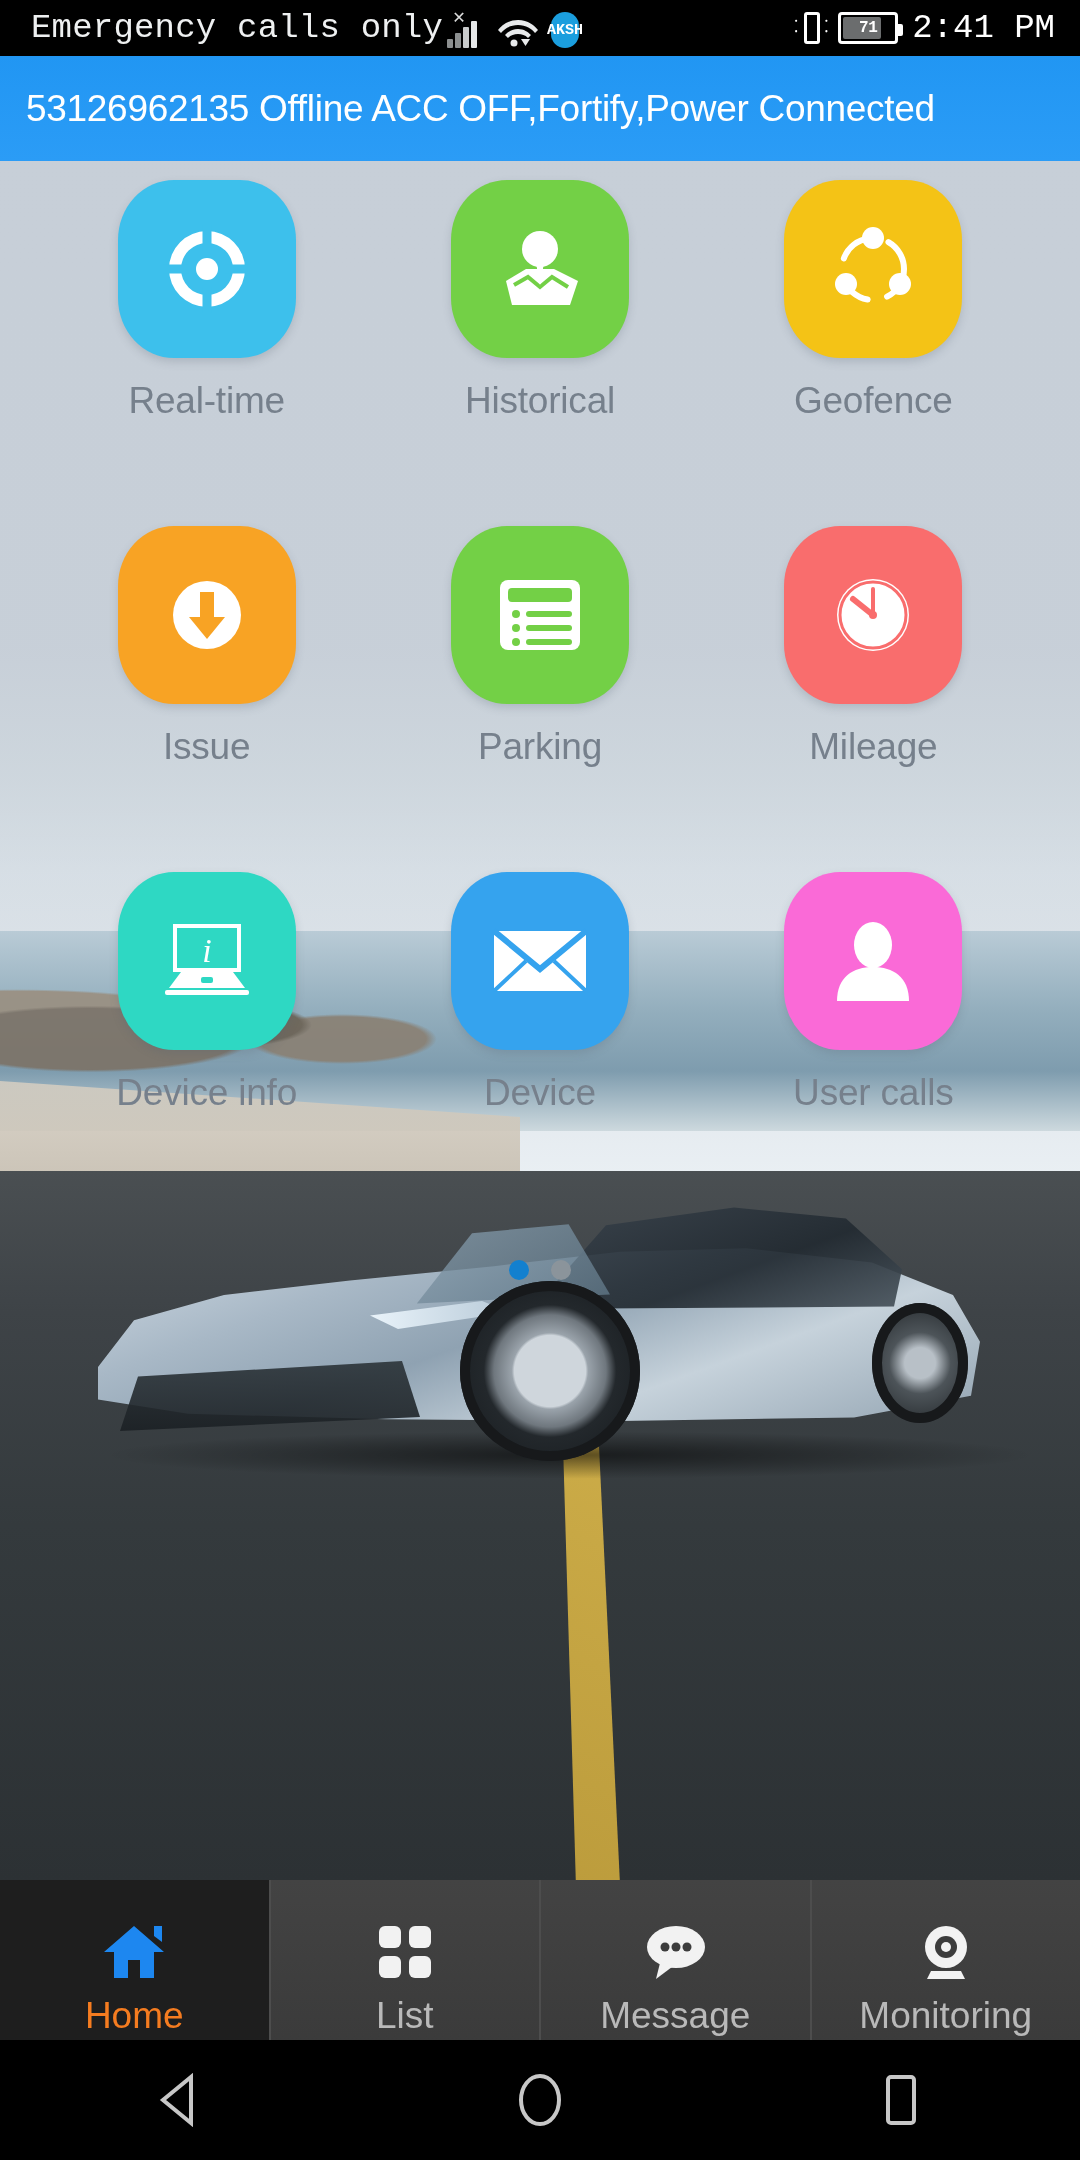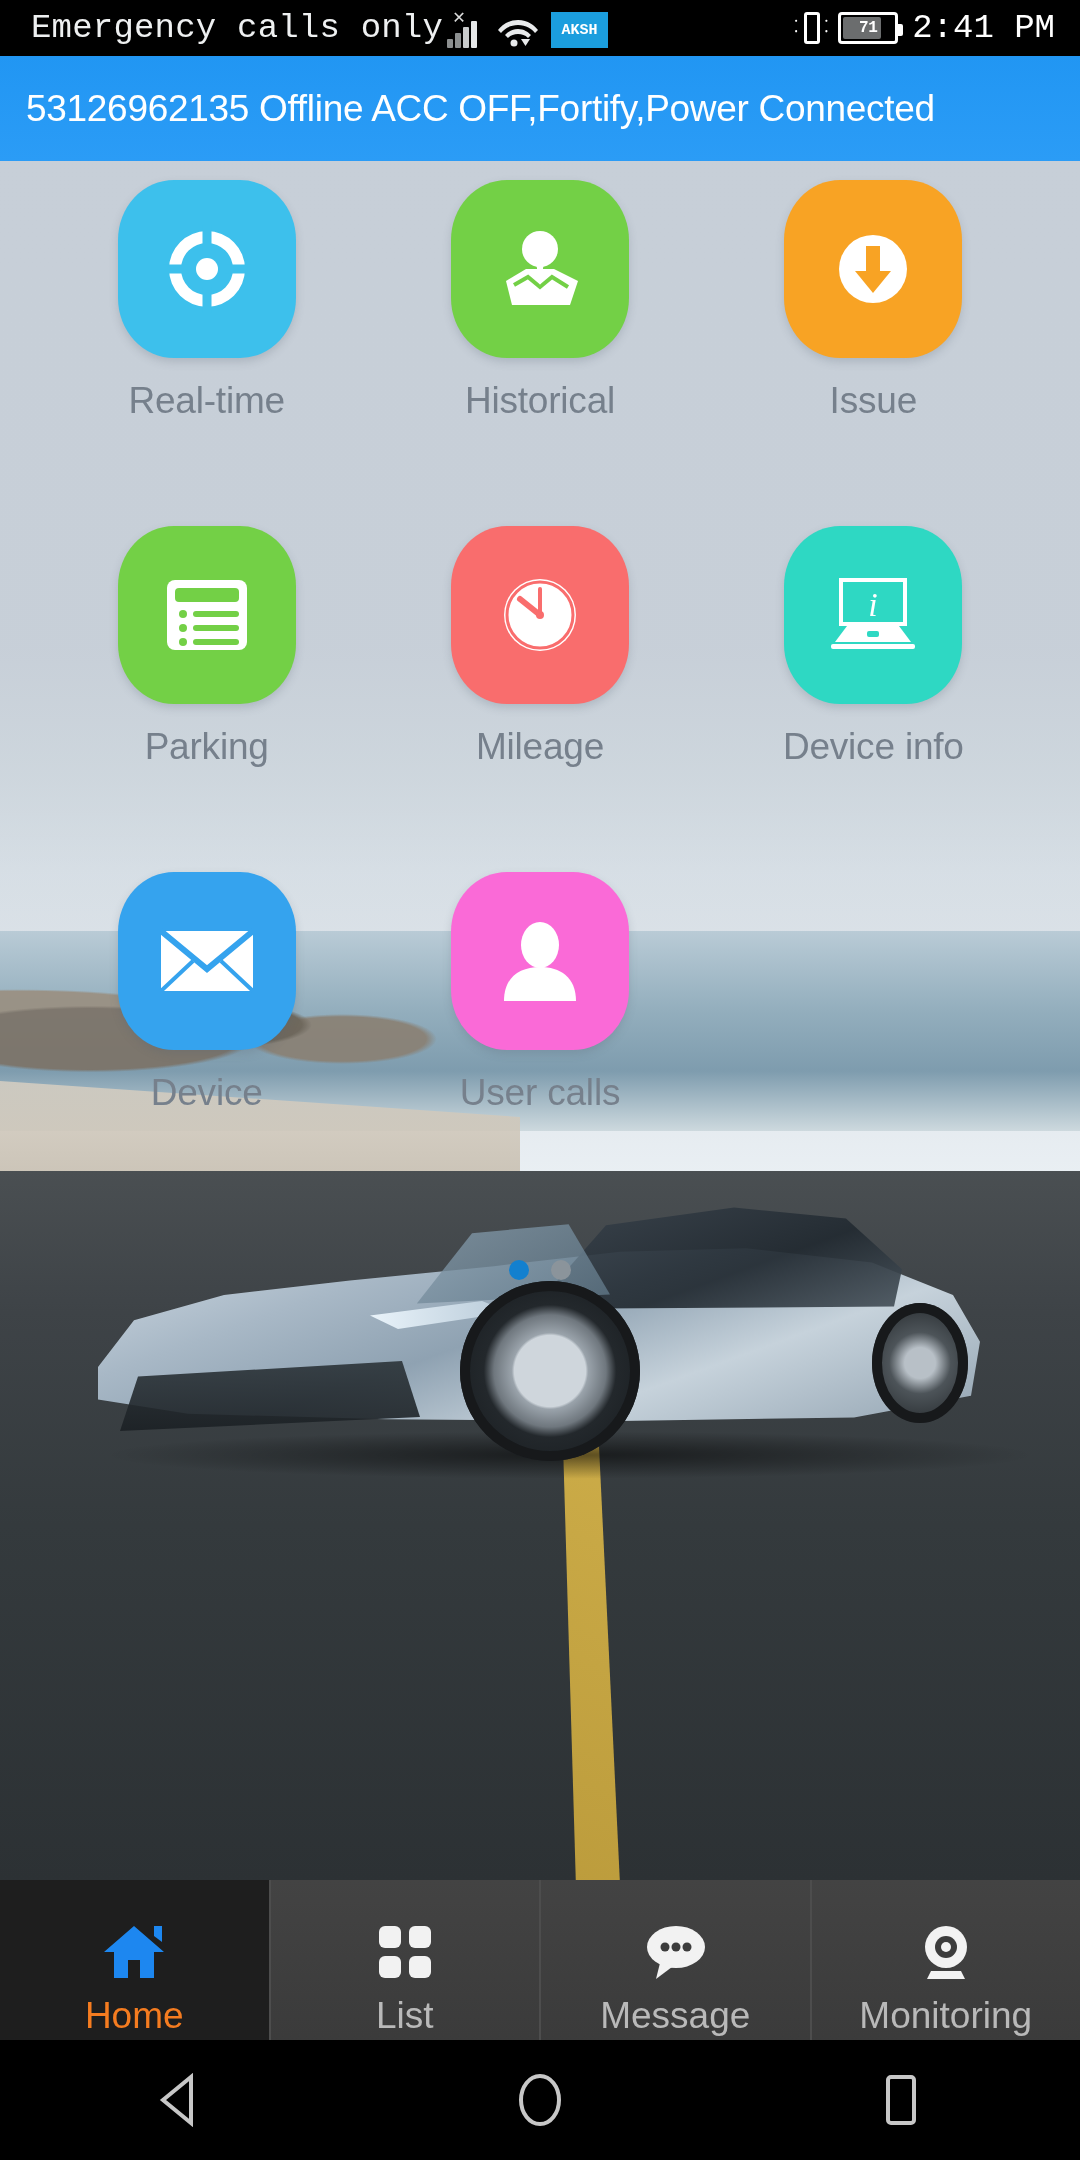--- a/index.html
+++ b/index.html
@@ -24,23 +24,23 @@
   .sb-text { font-size:34px; letter-spacing:0.2px; line-height:40px; color:#eef0f1; }
   .sb-sigwrap { position:relative; width:40px; height:38px; display:flex; align-items:flex-end; gap:2px; }
   .sb-x { position:absolute; top:-2px; left:6px; font-size:20px; line-height:20px; color:#d9dada; }
   .sb-bar { width:6px; background:#8c8f90; border-radius:1px; }
   .sb-bar.b1 { height:9px; }
   .sb-bar.b2 { height:15px; background:#8c8f90; }
   .sb-bar.b3 { height:21px; background:#c9cbcc; }
   .sb-bar.b4 { height:27px; background:#e6e8e9; }
   .sb-wifi { position:relative; width:42px; height:34px; margin-left:6px; }
   .sb-badge {
-    margin-left:8px; width:57px; height:36px; background:#1b9ede;
+    margin-left:8px; width:28px; height:36px; background:#1b9ede;
     color:#fff; font-size:15px; font-weight:bold; letter-spacing:0;
-    display:flex; align-items:center; justify-content:center;
+    display:flex; align-items:center; justify-content:center;border-radius:15px;
   }
   .sb-right { margin-left:auto; display:flex; align-items:center; padding-right:26px; gap:14px; }
   .sb-vib { width:26px; height:38px; position:relative; }
   .sb-vib .body { position:absolute; left:6px; top:3px; width:16px; height:32px; border:3px solid #fff; border-radius:3px; }
   .sb-vib .wL, .sb-vib .wR { position:absolute; top:10px; font-size:17px; color:#fff; line-height:17px; }
   .sb-vib .wL { left:-4px; } .sb-vib .wR { right:-4px; }
   .sb-batt { position:relative; width:60px; height:32px; border:3px solid #fff; border-radius:4px; display:flex; align-items:center; justify-content:center; }
   .sb-batt .fill { position:absolute; left:2px; top:2px; bottom:2px; background:#6b6d6e; border-radius:2px; }
   .sb-batt .num { position:relative; font-size:16px; color:#fff; font-weight:bold; z-index:2; letter-spacing:-0.5px; }
   .sb-batt .nub { position:absolute; right:-8px; top:9px; width:5px; height:12px; background:#fff; border-radius:0 2px 2px 0; }
@@ -248,20 +248,31 @@
         <svg width="96" height="92" viewBox="0 0 96 92">
           <path d="M14 58 L34 46 L62 46 L86 58 L78 82 L20 82 Z" fill="#fff"></path>
           <path d="M22 62 L36 54 L48 64 L60 54 L76 64" stroke="#73d046" stroke-width="4" fill="none"></path>
           <circle cx="48" cy="26" r="18" fill="#fff"></circle>
           <path d="M44 40 L52 40 L48 62 Z" fill="#fff"></path>
         </svg>
       </div>
       <div class="label">Historical</div>
     </div>
 
+    <div class="cell">
+      <div class="tile sq" style="background:#f4c316">
+        <svg width="86" height="86" viewBox="0 0 86 86">
+          <circle cx="43" cy="43" r="31" fill="none" stroke="#fff" stroke-width="6" stroke-dasharray="34 20" stroke-linecap="round"></circle>
+          <circle cx="43" cy="12" r="11" fill="#fff"></circle>
+          <circle cx="16" cy="58" r="11" fill="#fff"></circle>
+          <circle cx="70" cy="58" r="11" fill="#fff"></circle>
+        </svg>
+      </div>
+      <div class="label">Geofence</div>
+    </div>
 
     <div class="cell">
       <div class="tile sq" style="background:#f8a324">
         <svg width="84" height="84" viewBox="0 0 84 84">
           <circle cx="42" cy="42" r="34" fill="#fff"></circle>
           <rect x="35" y="19" width="14" height="30" fill="#f8a324"></rect>
           <path d="M24 44 L60 44 L42 66 Z" fill="#f8a324"></path>
         </svg>
       </div>
       <div class="label">Issue</div>

